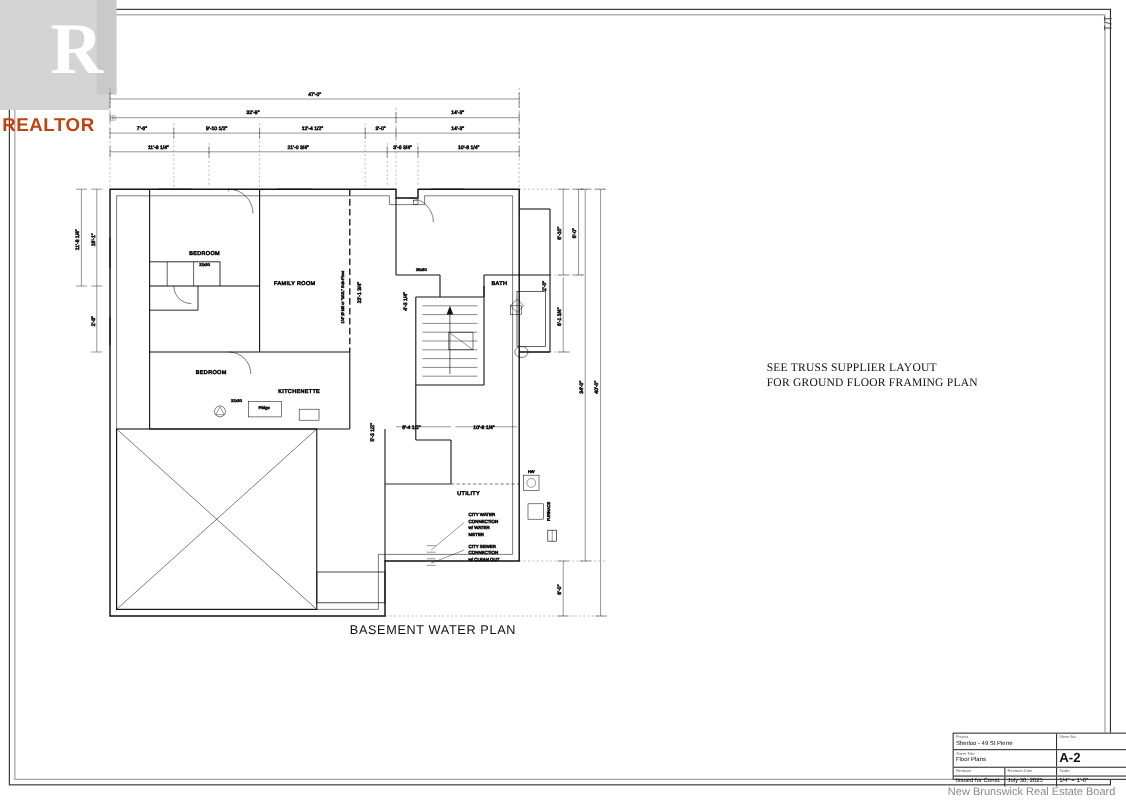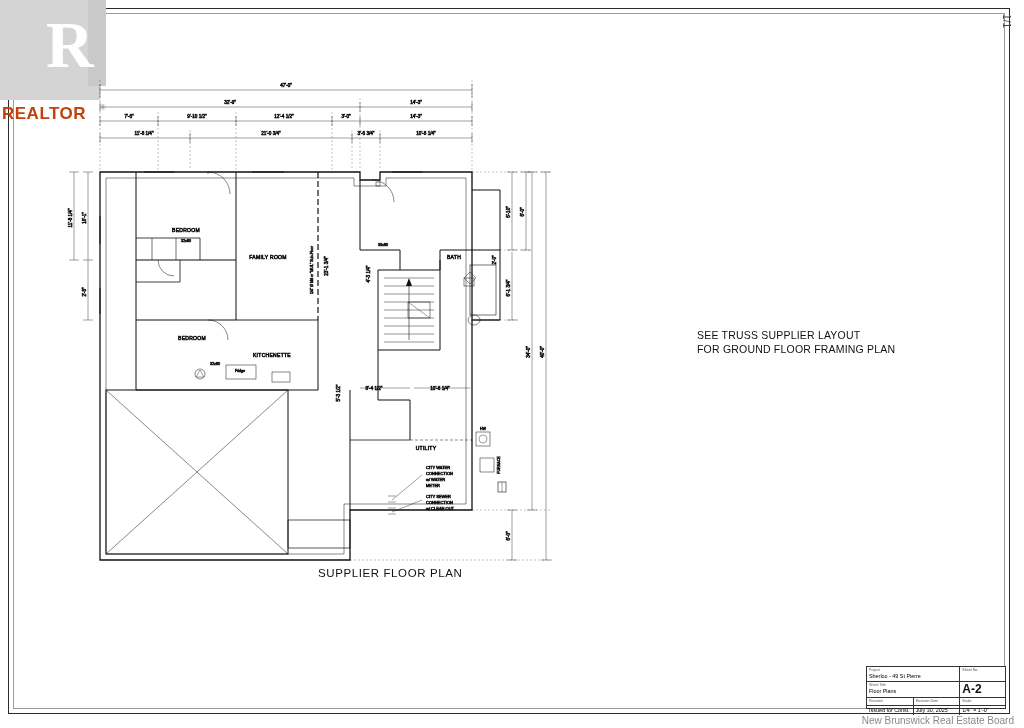--- a/index.html
+++ b/index.html
@@ -106,20 +106,21 @@
   
   .truss-note {
     position: absolute;
     left: 697px;
     top: 328px;
     font-size: 10.5px;
     line-height: 14px;
     letter-spacing: 0.2px;
     color: #111;
     white-space: pre;
+    font-family: Liberation Serif, serif;
   }
 
   
   .plan-title {
     position: absolute;
     left: 318px;
     top: 567px;
     font-size: 11.5px;
     letter-spacing: 0.6px;
     color: #111;
@@ -133,21 +134,21 @@
     font-size: 10px;
     color: #8a8a8a;
     margin-left: 17px;
   }
 
   
   .titleblock {
     position: absolute;
     left: 866px;
     top: 666px;
-    width: 140px;
+    width: 159px;
     height: 43px;
     border: 1px solid #333;
     box-sizing: border-box;
     font-size: 4.6px;
     color: #111;
     background: #fff;
   }
   .tb-row { display: flex; border-bottom: 1px solid #333; box-sizing: border-box; }
   .tb-row:last-child { border-bottom: none; }
   .tb-cellL { width: 94px; border-right: 1px solid #333; box-sizing: border-box; padding: 1px 2px; }
@@ -454,21 +455,21 @@
         </g>
 
         <rect x="336" y="162" width="4" height="4" stroke-width="0.5"></rect>
       </g>
     </svg>
   </div>
 
   <div class="truss-note"><span>SEE TRUSS SUPPLIER LAYOUT</span>
 <span>FOR GROUND FLOOR FRAMING PLAN</span></div>
 
-  <div class="plan-title">SUPPLIER FLOOR PLAN</div>
+  <div class="plan-title">BASEMENT WATER PLAN</div>
 
   <div class="titleblock">
     <div class="tb-row">
       <div class="tb-cellL">
         <span class="tb-lab">Project</span>
         <span class="tb-val">Sherloo - 49 St Pierre</span>
       </div>
       <div class="tb-cellR">
         <span class="tb-lab">Sheet No.</span>
       </div>

